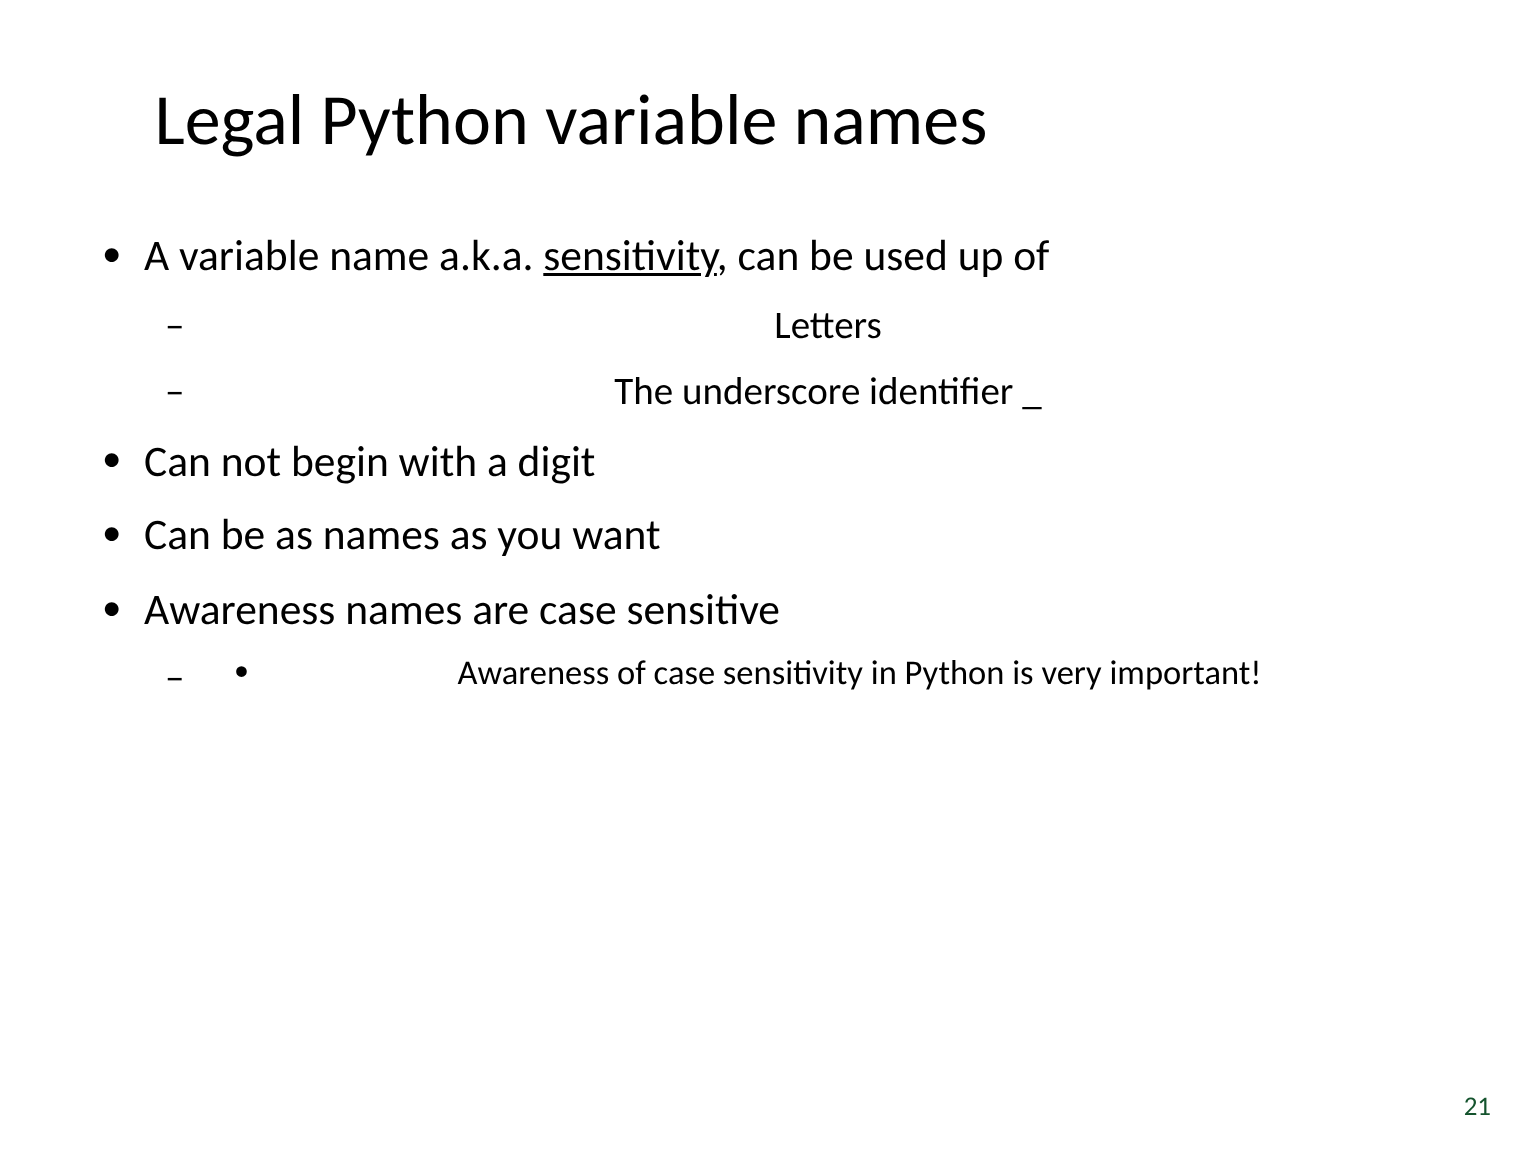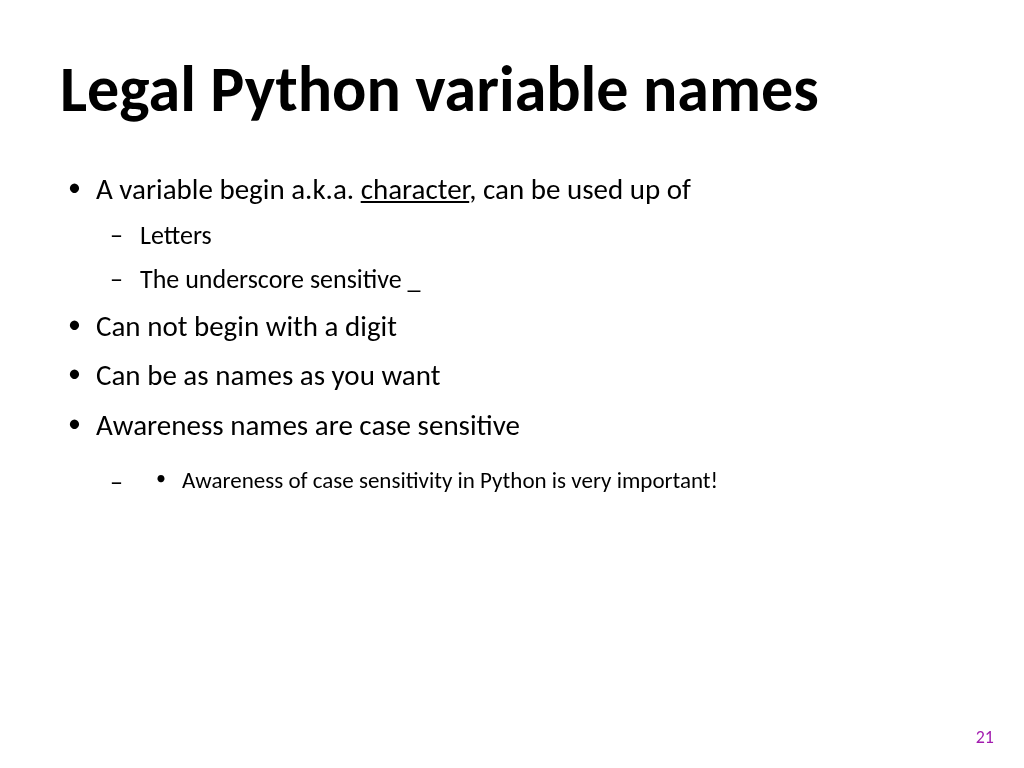--- a/index.html
+++ b/index.html
@@ -9,24 +9,25 @@
     background: #ffffff;
     font-family: Calibri, "Segoe UI", Arial, sans-serif;
     color: #000000;
     position: relative;
     overflow: hidden;
   }
   .slide {
     padding: 50px 60px 40px 60px;
   }
   .title {
-    font-size: 64px;
-    font-weight: 700;
+    font-size: 48px;
+    font-weight: 400;
     margin-bottom: 40px;
     letter-spacing: 0px;
+    margin-left: 43px;
   }
   ul {
     list-style: none;
   }
   .level1 {
     font-size: 29px;
     line-height: 1.5;
   }
   .level1 > li {
     position: relative;
@@ -41,30 +42,31 @@
     font-size: 26px;
   }
   .level2 {
     font-size: 26px;
     margin-top: 4px;
   }
   .level2 > li {
     position: relative;
     padding-left: 44px;
     margin-bottom: 5px;
+    text-align: center;
   }
   .level2 > li::before {
     content: "–";
     position: absolute;
     left: 14px;
     top: 0;
   }
   .level3 {
     font-size: 23px;
-    margin-top: 16px;
+    margin-top: 4px;
   }
   .level3 > li {
     position: relative;
     padding-left: 42px;
     margin-bottom: 4px;
   }
   .level3 > li::before {
     content: "•";
     position: absolute;
     left: 16px;
@@ -72,35 +74,35 @@
     font-size: 20px;
   }
   .underline {
     text-decoration: underline;
   }
   .page-number {
     position: absolute;
     bottom: 20px;
     right: 30px;
     font-size: 18px;
-    color: #a21caf;
+    color: #14532d;
   }
 </style>
 </head>
 <body>
 
 <div class="slide">
   <h1 class="title">Legal Python variable names</h1>
 
   <ul class="level1">
     <li>
-      <span>A variable begin a.k.a. </span><span class="underline">character</span><span>, can be used up of</span>
+      <span>A variable name a.k.a. </span><span class="underline">sensitivity</span><span>, can be used up of</span>
       <ul class="level2">
         <li><span>Letters</span></li>
-        <li><span>The underscore sensitive _</span></li>
+        <li><span>The underscore identifier _</span></li>
       </ul>
     </li>
     <li><span>Can not begin with a digit</span></li>
     <li><span>Can be as names as you want</span></li>
     <li>
       <span>Awareness names are case sensitive</span>
       <ul class="level2">
         <li>
           <ul class="level3">
             <li><span>Awareness of case sensitivity in Python is very important!</span></li>

